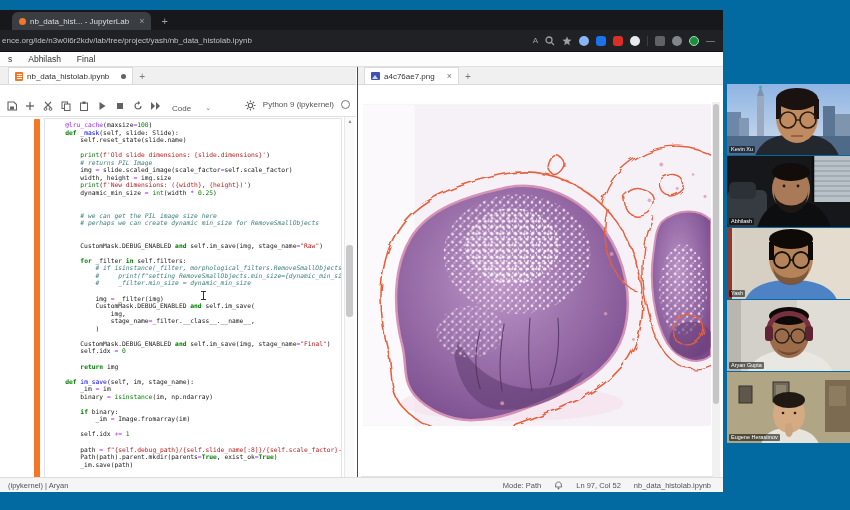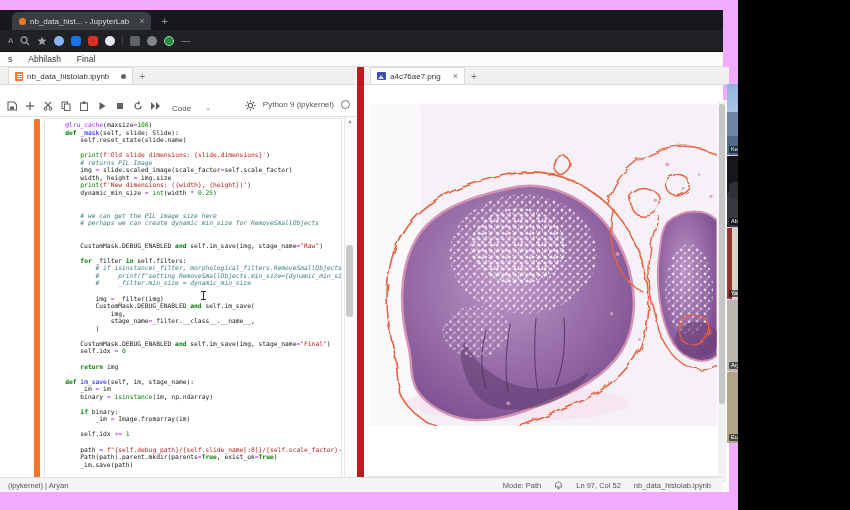--- a/index.html
+++ b/index.html
@@ -1,17 +1,17 @@
 <!DOCTYPE html>
 <html><head>
 <meta charset="utf-8">
 <style>
   html,body{margin:0;padding:0;background:#000;}
   *{box-sizing:border-box;}
-  .stage{position:relative;width:738px;height:510px;background:#f0abfc;overflow:hidden;
+  .stage{position:relative;width:850px;height:510px;background:#0369a1;overflow:hidden;
          font-family:"Liberation Sans","DejaVu Sans",sans-serif;}
 
   
   .browser{position:absolute;left:0;top:10px;width:723px;height:482px;background:#202124;}
   .tabstrip{position:absolute;left:0;top:0;width:100%;height:20px;background:#17181b;display:flex;align-items:flex-end;}
   .btab{display:flex;align-items:center;gap:4px;height:18px;margin-left:12px;padding:0 7px;
         background:#3a3d41;border-radius:6px 6px 0 0;color:#dadce0;font-size:8px;max-width:180px;}
   .favicon{width:7px;height:7px;border-radius:50%;background:#f37726;flex:0 0 auto;}
   .tabclose{color:#9aa0a6;font-size:9px;margin-left:6px;}
   .newtab{color:#9aa0a6;font-size:11px;margin:0 0 3px 10px;}
@@ -37,21 +37,21 @@
         border-bottom:none;padding:0 6px;font-size:8px;color:#333;}
   .dplus{font-size:10px;color:#777;margin:0 0 2px 6px;}
   .nbicon{width:8px;height:9px;background:#f37726;border-radius:1px;position:relative;}
   .nbicon:after{content:"";position:absolute;left:1.5px;top:2px;width:5px;height:1px;background:#fff;box-shadow:0 2px 0 #fff,0 4px 0 #fff;}
   .imicon{width:9px;height:8px;background:#3f51b5;border-radius:1px;position:relative;overflow:hidden;}
   .imicon:after{content:"";position:absolute;left:1px;top:3px;border-left:3px solid transparent;border-right:3px solid transparent;border-bottom:4px solid #cfd8dc;}
   .dirty{width:5px;height:5px;border-radius:50%;background:#616161;margin-left:8px;}
   .dclose{color:#777;font-size:9px;margin-left:8px;}
 
   .nbpanel{position:absolute;left:0;top:0;width:356px;height:425px;}
-  .imgpanel{position:absolute;left:357px;top:0;width:365px;height:425px;border-left:7px solid #b91c1c;}
+  .imgpanel{position:absolute;left:357px;top:0;width:365px;height:425px;border-left:1px solid #b91c1c;}
 
   .toolbar{position:absolute;left:0;top:33px;width:356px;height:17px;background:#fff;
            border-bottom:1px solid #e0e0e0;display:flex;gap:7px;padding:0 6px;}
   .ti{display:flex;align-items:center;justify-content:center;width:11px;height:11px;}
   .ti svg{display:block;}
   .celltype{font-size:8px;color:#555;display:flex;align-items:center;gap:14px;margin-left:4px;}
   .caret{font-size:7px;color:#777;}
   .tspace{flex:1;}
   .kernelname{font-size:8px;color:#555;}
   .kcircle{width:9px;height:9px;border:1.5px solid #757575;border-radius:50%;}
@@ -101,20 +101,21 @@
     <div class="tabstrip">
       <div class="btab">
         <span class="favicon"></span>
         <span style="white-space:nowrap;overflow:hidden;">nb_data_hist...  - JupyterLab</span>
         <span class="tabclose">×</span>
       </div>
       <div class="newtab">+</div>
     </div>
 
     <div class="urlrow">
+      <span class="url">ence.org/ide/n3w0l6r2kdv/lab/tree/project/yash/nb_data_histolab.ipynb</span>
       <div class="bicons">
         <span class="bi bi-a">A</span>
         <svg width="10" height="10">
             <circle cx="4" cy="4" r="3" fill="none" stroke="#9aa0a6" stroke-width="1.3"></circle>
             <line x1="6.4" y1="6.4" x2="9" y2="9" stroke="#9aa0a6" stroke-width="1.3"></line>
           </svg>
         <svg width="10" height="10">
             <path d="M5 0.5 L6.3 3.5 L9.5 3.8 L7 6 L7.8 9.2 L5 7.5 L2.2 9.2 L3 6 L0.5 3.8 L3.7 3.5 Z" fill="#9aa0a6"></path>
           </svg>
         <span class="bi bi-c" style="background:#8ab4f8;"></span>

